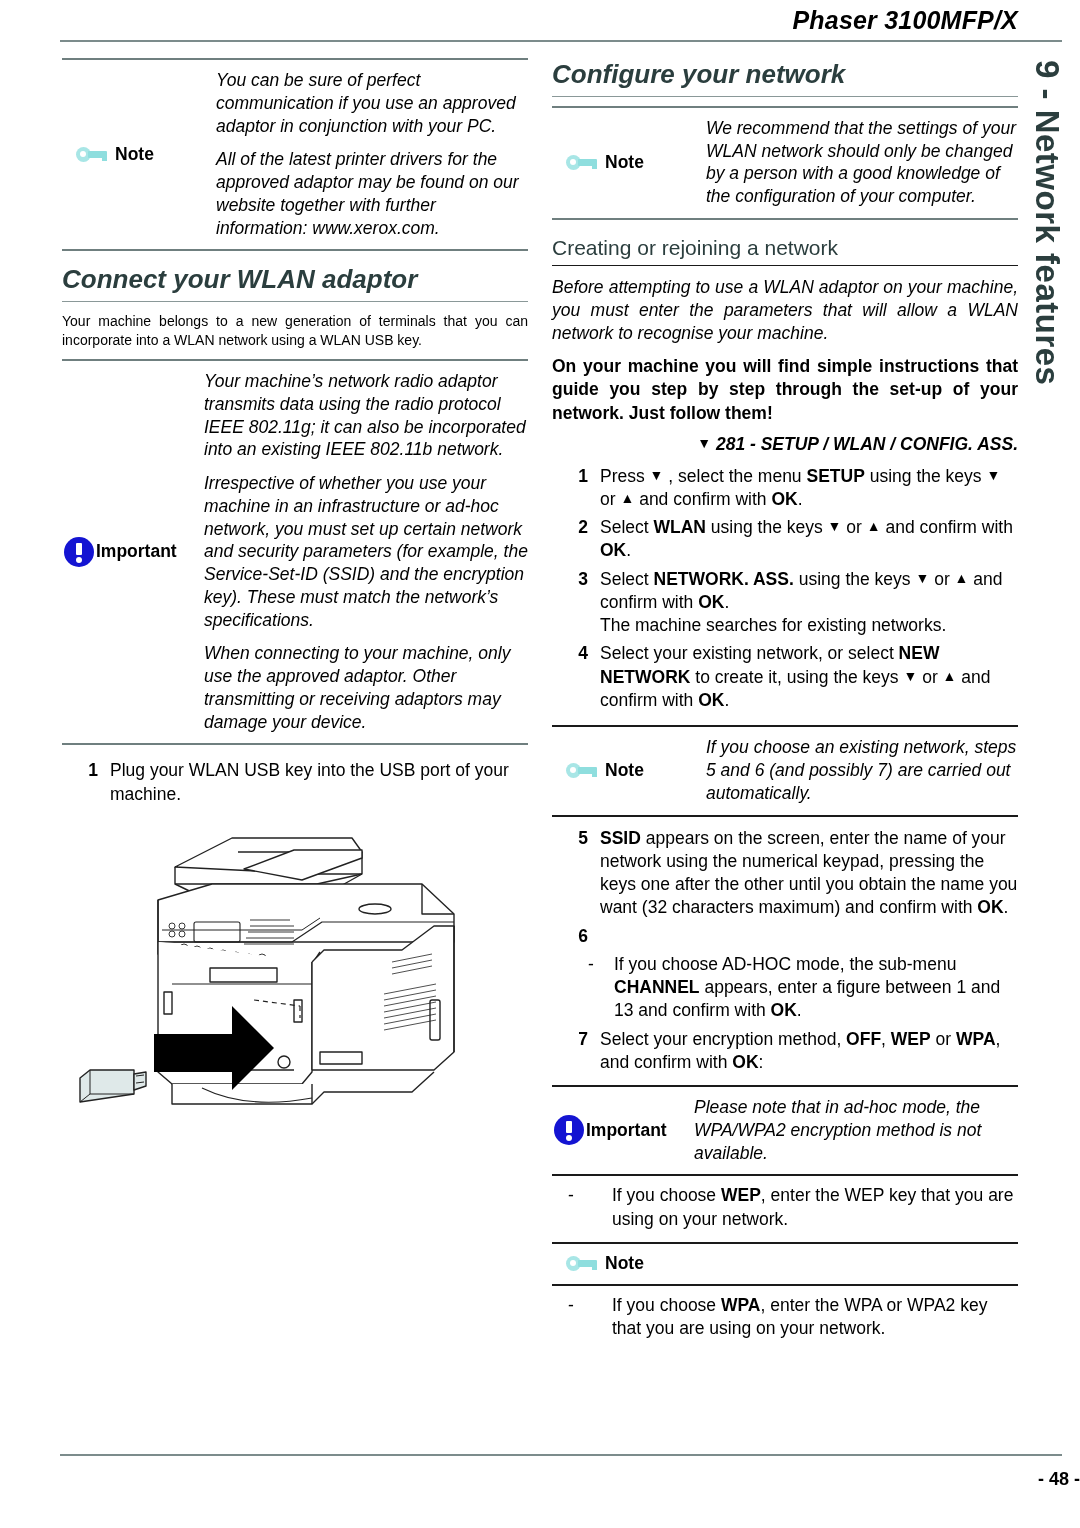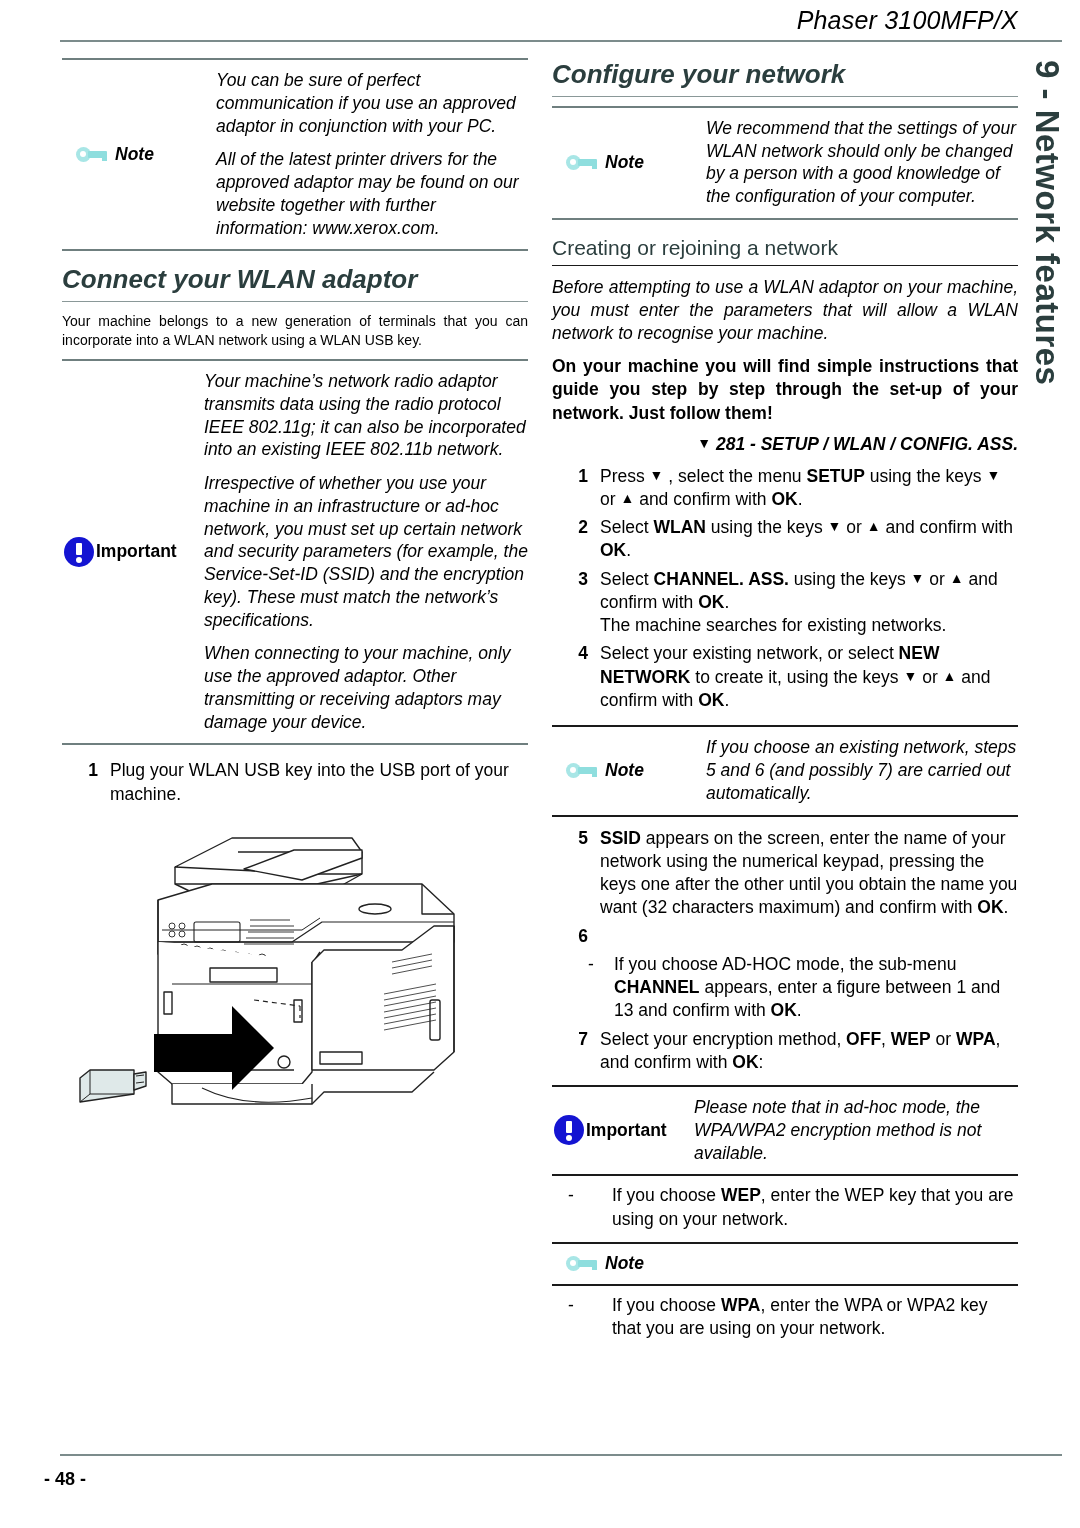--- a/index.html
+++ b/index.html
@@ -7,21 +7,21 @@
     width:1080px;height:1528px;background:#ffffff;
     font-family:"Liberation Sans", sans-serif;
     color:#000;position:relative;overflow:hidden;
   }
   .page{position:absolute;inset:0;}
 
   
   .header{position:absolute;left:0;top:0;width:1080px;height:42px;}
   .header-title{
     position:absolute;right:62px;top:6px;
-    font-style:italic;font-weight:normal;font-size:25px;letter-spacing:.2px;
+    font-style:italic;font-weight:bold;font-size:25px;letter-spacing:.2px;
     color:#000;white-space:nowrap;
   }
   .header-rule{position:absolute;left:60px;right:18px;top:40px;height:2px;background:#7c8c8c;}
 
   
   .sidetab{
     position:absolute;right:-2px;top:60px;width:70px;height:430px;
     display:flex;align-items:flex-start;justify-content:center;
   }
   .sidetab span{
@@ -61,21 +61,21 @@
   p.body-bold{
     font-size:17.5px;line-height:1.32;margin:8px 0;text-align:justify;font-weight:bold;
   }
 
   
   .callout{display:flex;align-items:center;padding:9px 0 10px 0;}
   .callout-label{
     width:140px;flex:0 0 140px;display:flex;align-items:center;
     font-size:17.5px;font-weight:bold;color:#000;
   }
-  .callout-label.note-lbl{padding-left:14px;font-style:italic;}
+  .callout-label.note-lbl{padding-left:14px;}
   .callout-label.imp-lbl{padding-left:2px;}
   .callout-label .txt{margin-left:7px;}
   .callout-body{flex:1;font-style:italic;font-size:17.5px;line-height:1.3;}
   .callout-body p{margin:0 0 11px 0;}
   .callout-body p:last-child{margin-bottom:0;}
 
   
   .key-icon{position:relative;width:32px;height:15px;flex:0 0 32px;}
   .key-icon .bow{
     position:absolute;left:0;top:0;width:15px;height:15px;border-radius:50%;
@@ -135,22 +135,22 @@
   .step-left .num{flex:0 0 36px;text-align:right;padding-right:12px;font-weight:bold;}
   .step-left .txt{flex:1;}
 
   
   .illus{margin-top:16px;width:466px;height:330px;position:relative;}
   .illus svg{position:absolute;left:0;top:0;}
 
   
   .footer-rule{position:absolute;left:60px;right:18px;bottom:72px;height:2px;background:#7c8c8c;}
   .footer-num{
-    position:absolute;left:0;right:0;bottom:38px;text-align:left;
-    font-size:18px;font-weight:bold;color:#000;margin-left:44px;
+    position:absolute;left:0;right:0;bottom:38px;text-align:right;
+    font-size:18px;font-weight:bold;color:#000;
   }
 </style>
 </head>
 <body>
 
 <div class="page">
 
   <div class="header">
     <div class="header-title">Phaser 3100MFP/X</div>
     <div class="header-rule"></div>
@@ -350,21 +350,21 @@
       <li>
         <span class="num">1</span>
         <span class="txt">Press <span class="tri">▼</span> , select the menu <b>SETUP</b> using the keys <span class="tri">▼</span> or <span class="tri">▲</span> and confirm with <b>OK</b>.</span>
       </li>
       <li>
         <span class="num">2</span>
         <span class="txt">Select <b>WLAN</b> using the keys <span class="tri">▼</span> or <span class="tri">▲</span> and confirm with <b>OK</b>.</span>
       </li>
       <li>
         <span class="num">3</span>
-        <span class="txt">Select <b>CHANNEL. ASS.</b> using the keys <span class="tri">▼</span> or <span class="tri">▲</span> and confirm with <b>OK</b>.<br>The machine searches for existing networks.</span>
+        <span class="txt">Select <b>NETWORK. ASS.</b> using the keys <span class="tri">▼</span> or <span class="tri">▲</span> and confirm with <b>OK</b>.<br>The machine searches for existing networks.</span>
       </li>
       <li>
         <span class="num">4</span>
         <span class="txt">Select your existing network, or select <b>NEW NETWORK</b> to create it, using the keys <span class="tri">▼</span> or <span class="tri">▲</span> and confirm with <b>OK</b>.</span>
       </li>
     </ol>
 
     <div style="height:8px;"></div>
     <div class="rule-black"></div>
 

